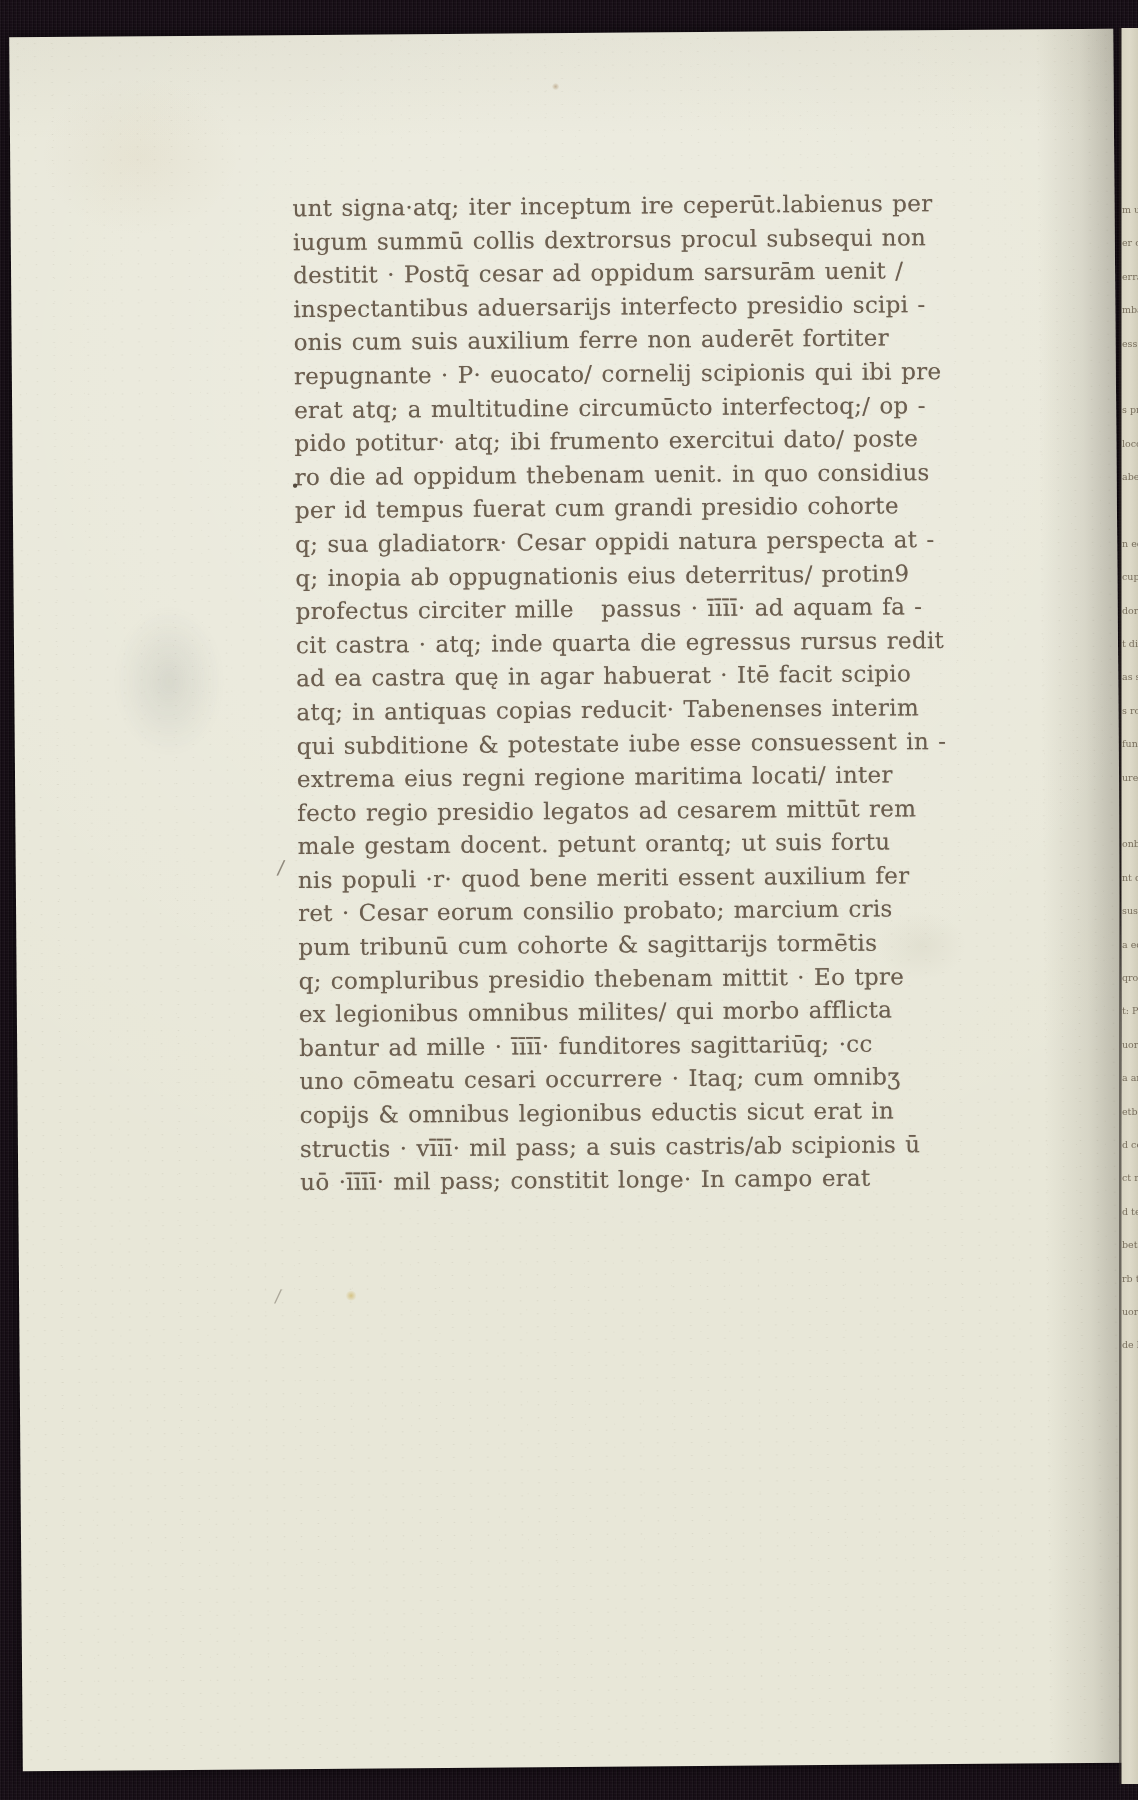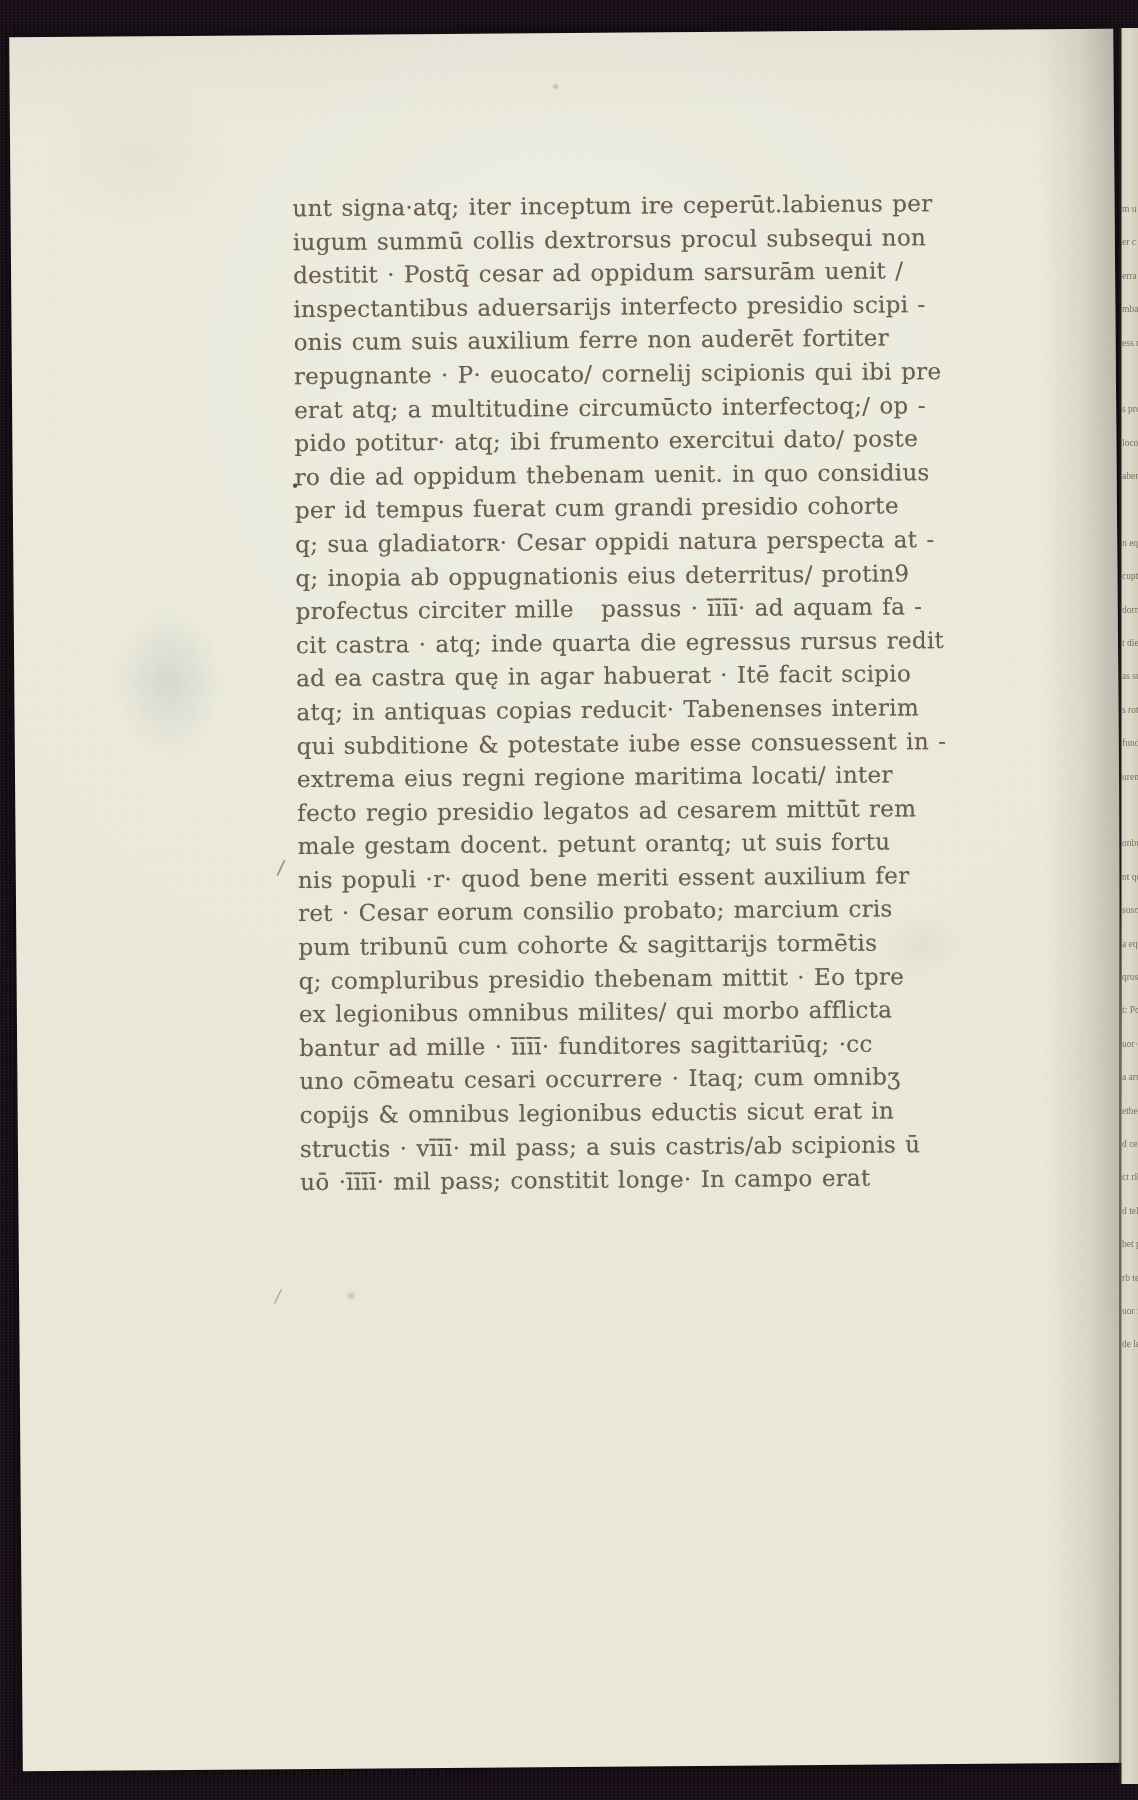--- a/index.html
+++ b/index.html
@@ -57,21 +57,20 @@
   .line{white-space:pre;height:33.6px;}
   .mark{position:absolute;color:#544a3e;}
   .mark.bullet{left:278px;top:442px;font-size:15px;}
   .mark.slash1{left:262px;top:820px;font-size:20px;opacity:.6;transform:rotate(8deg);}
   .mark.slash2{left:256px;top:1250px;font-size:18px;opacity:.4;transform:rotate(8deg);}
   
   .next-edge{
     position:absolute;right:0;top:28px;width:19px;height:1756px;
     background:linear-gradient(to right, rgba(40,34,30,.55) 0 2px, #d9d5c3 3px, #dedac9 55%, #d2cebb 100%);
     overflow:hidden;
-    font-family:Liberation Serif, serif;
   }
   .next-edge .frag-list{
     position:absolute;left:3px;top:165px;width:60px;
     font-size:9.5px;line-height:33.4px;color:rgba(96,85,68,.8);
     filter:blur(.35px);white-space:pre;
   }
   .frag{height:33.4px;}
 </style>
 </head>
 <body>

